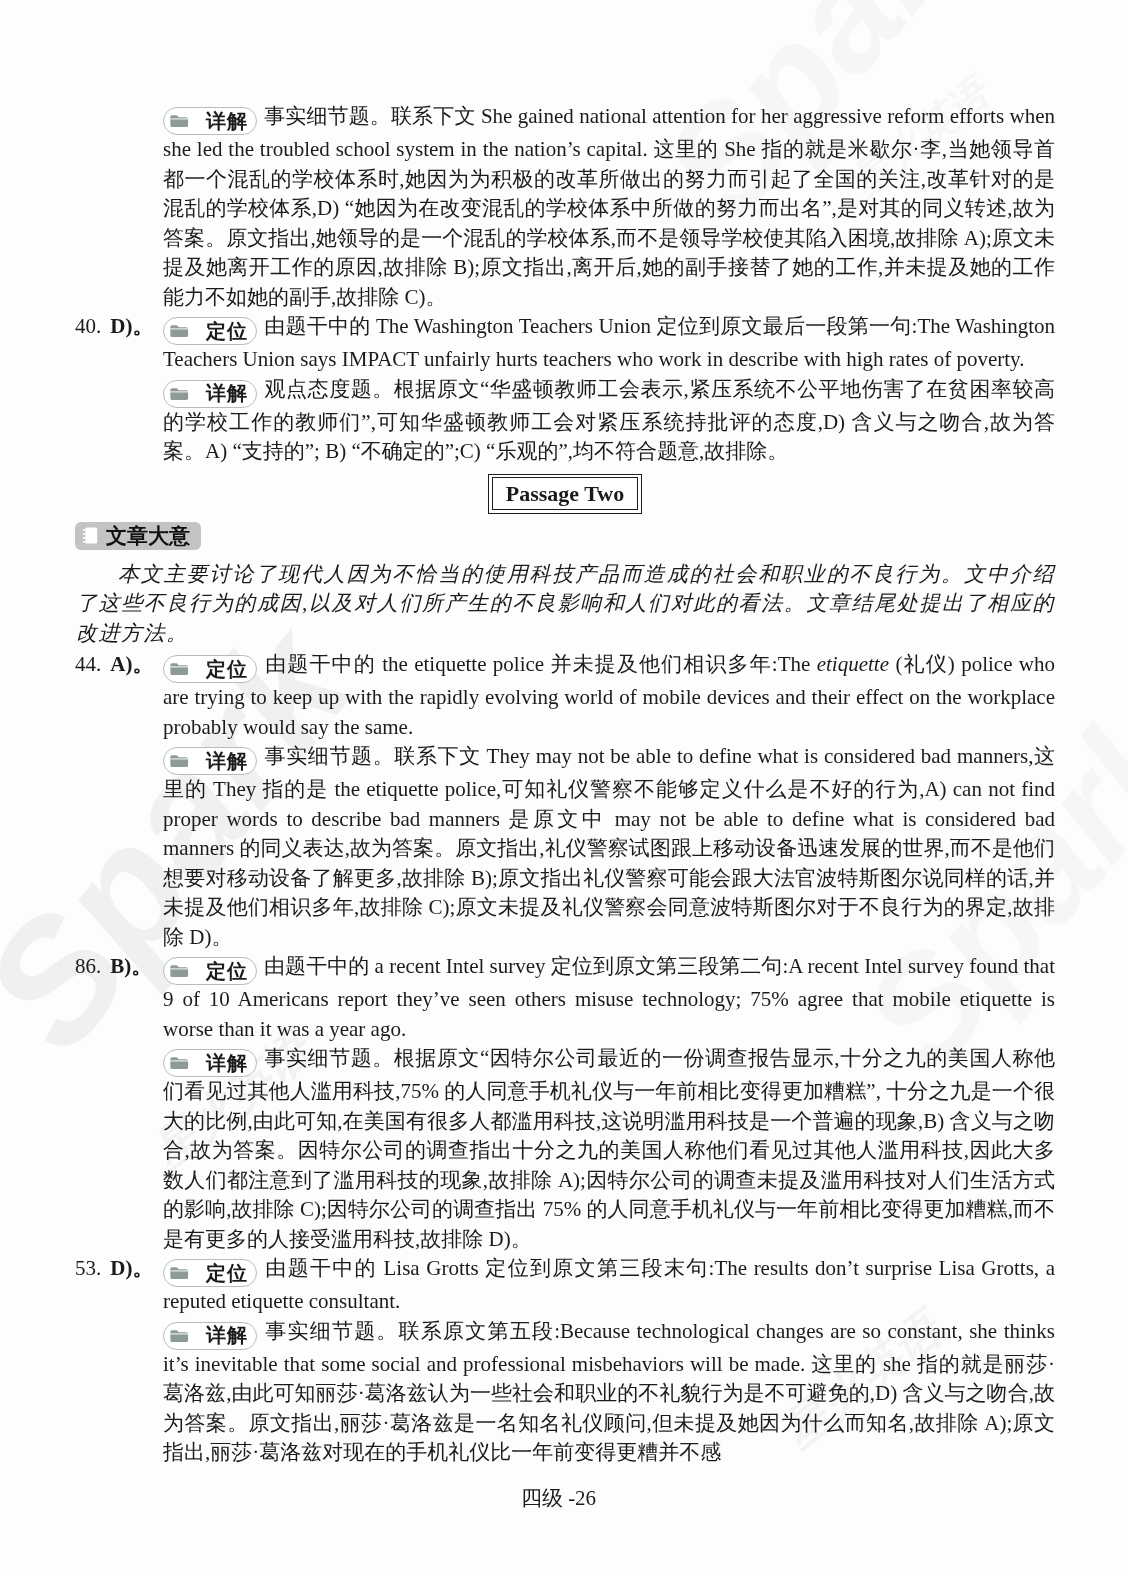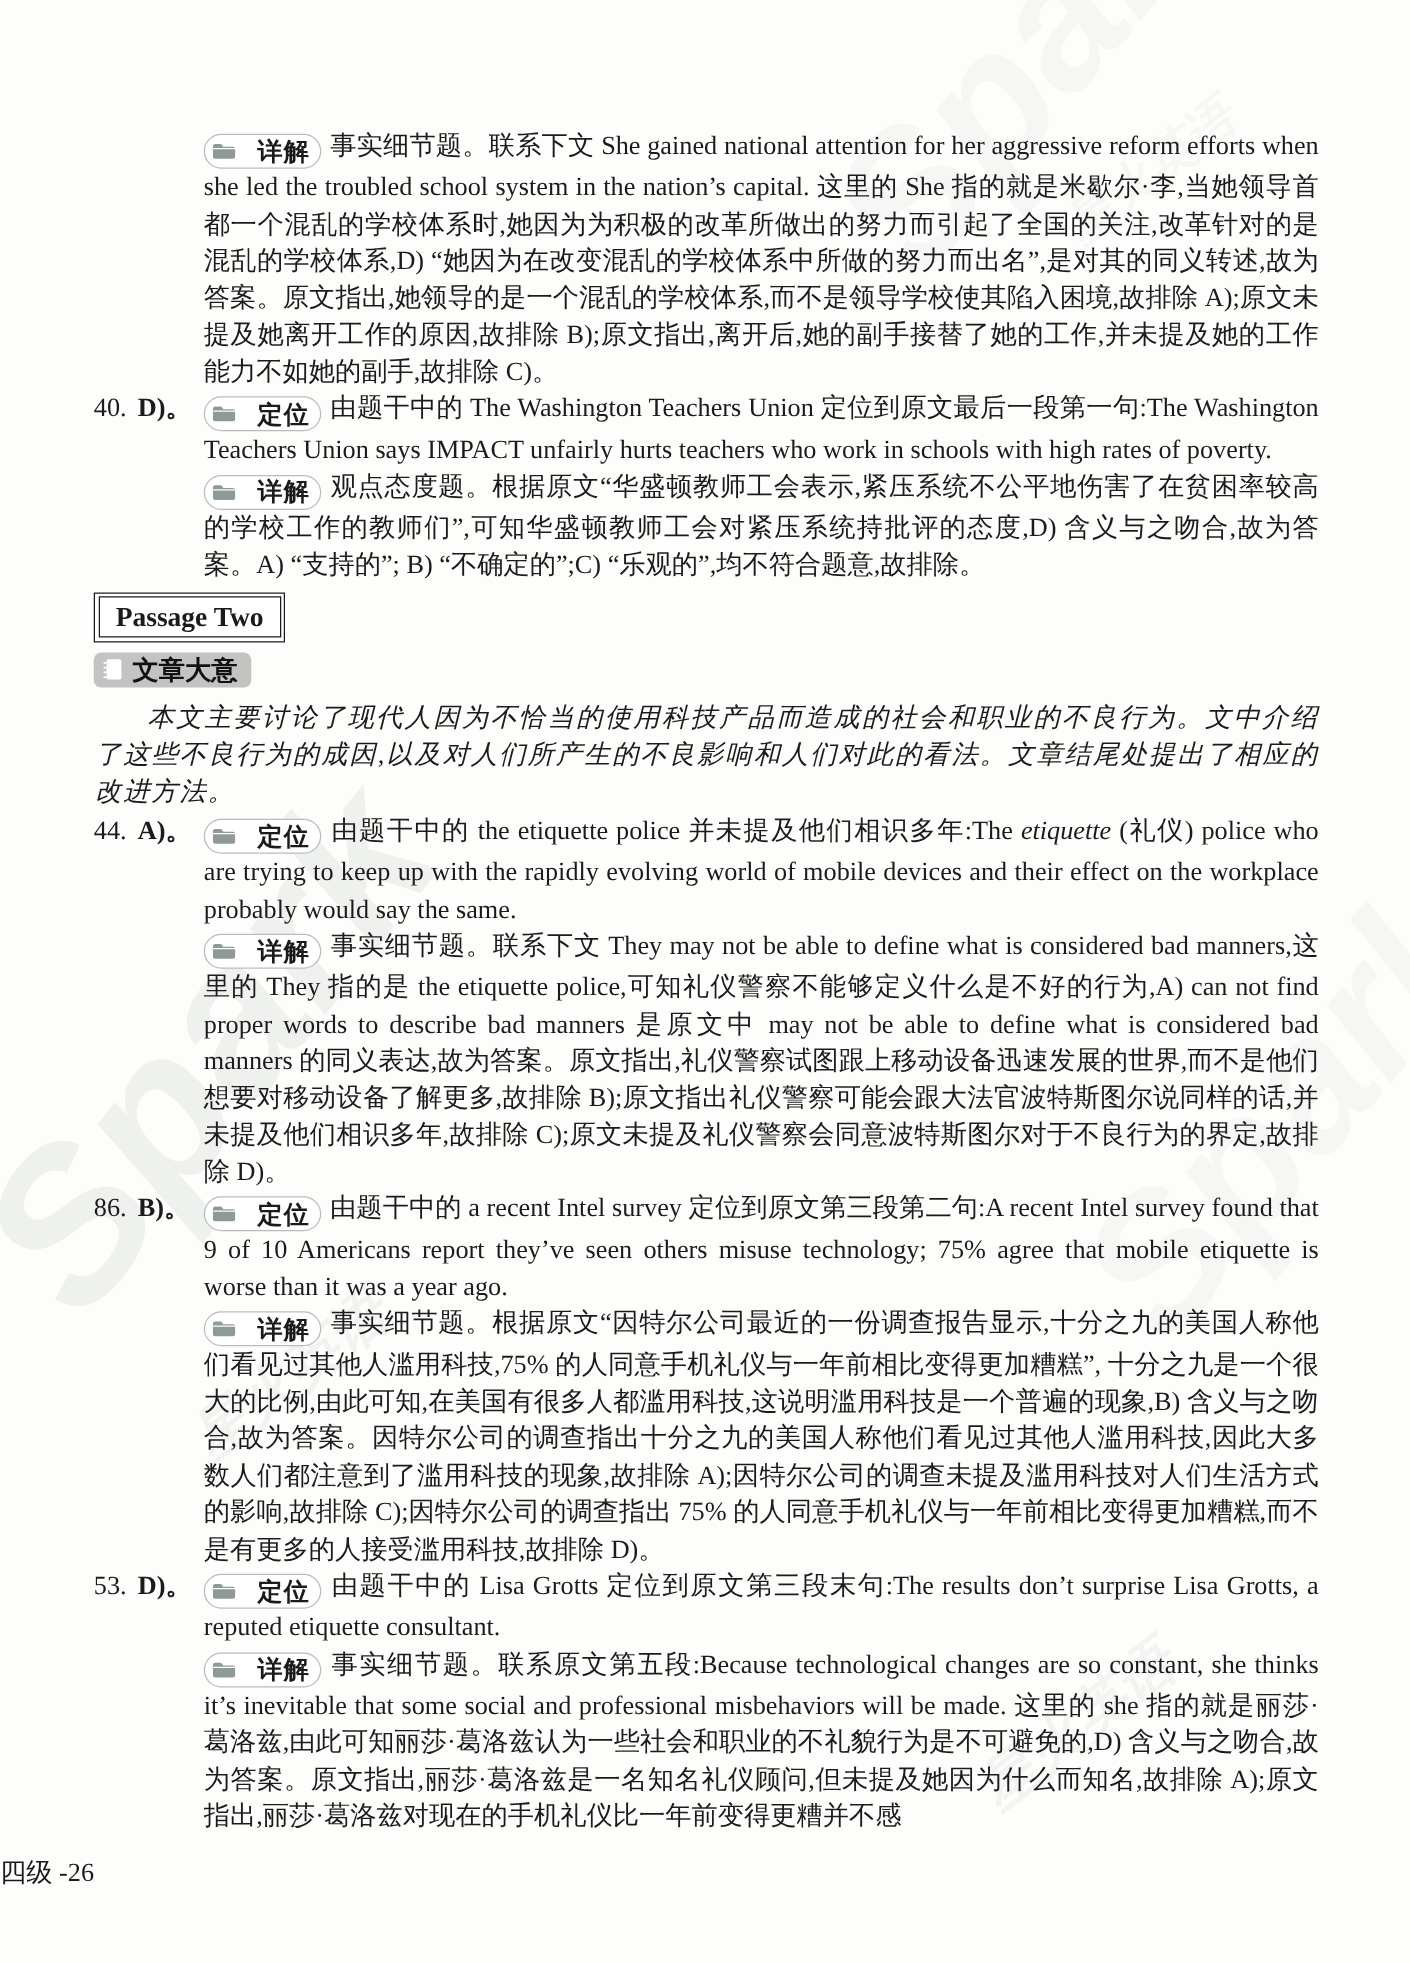--- a/index.html
+++ b/index.html
@@ -26,35 +26,35 @@
   
   .pill{
     display:inline-flex;align-items:center;gap:17px;
     border:1.5px solid #b7beba;border-radius:14px;
     padding:0 8px 0 5px;height:26px;vertical-align:-6px;
     text-indent:0;line-height:normal;background:#fff;margin-right:7px;
   }
   .pill b{font-size:20px;font-weight:bold;letter-spacing:1px;}
   .fic{width:20px;height:16px;flex:0 0 auto;}
   
-  .passage-wrap{text-align:left;margin:7px 0 8px;text-indent:0;}
+  .passage-wrap{text-align:center;margin:7px 0 8px;text-indent:0;}
   .pbox{display:inline-block;border:1.5px solid #1c1c1c;padding:2.5px;background:#fff;}
   .pbox-inner{border:1.5px solid #1c1c1c;padding:2px 13px;font-weight:bold;font-size:22px;line-height:27px;}
   
   .section{margin:8px 0 6px;text-indent:0;}
   .sbadge{
     display:inline-flex;align-items:center;gap:6px;
     background:#c2c4c1;border-radius:6px;padding:2px 11px 2px 6px;
     font-weight:bold;font-size:21px;line-height:24px;color:#111;
   }
   .sic{width:19px;height:19px;flex:0 0 auto;}
   
   .summary{margin:4px 0 2px 1px;text-indent:2em;font-style:italic;letter-spacing:1.5px;}
   .it{font-style:italic;}
-  .footer{position:absolute;left:0;right:11px;bottom:58px;font-size:21px;z-index:1;}
+  .footer{position:absolute;left:0;right:11px;bottom:58px;text-align:center;font-size:21px;z-index:1;}
 </style>
 </head>
 <body>
 
 <div id="wm">
     <div class="wm" style="left: -70px; top: 740px; font-size: 170px; opacity: 0.16; transform: rotate(-52deg);">Spark</div>
     <div class="wm" style="left: 140px; top: 1070px; font-size: 46px; opacity: 0.13; transform: rotate(-38deg);">星火英语</div>
     <div class="wm" style="left: 620px; top: -50px; font-size: 150px; opacity: 0.07; transform: rotate(-50deg);">Spark</div>
     <div class="wm" style="left: 770px; top: 1350px; font-size: 46px; opacity: 0.12; transform: rotate(-38deg);">星火英语</div>
     <div class="wm" style="left: 840px; top: 110px; font-size: 40px; opacity: 0.08; transform: rotate(-38deg);">星火英语</div>
@@ -68,21 +68,21 @@
           <path d="M1.5 6.2 h19.5" stroke="#fdfdfb" stroke-width="1.1"></path>
         </svg>
         <b>详解</b>
       </span><span>事实细节题。联系下文 She gained national attention for her aggressive reform efforts when she led the troubled school system in the nation’s capital. 这里的 She 指的就是米歇尔·李,当她领导首都一个混乱的学校体系时,她因为为积极的改革所做出的努力而引起了全国的关注,改革针对的是混乱的学校体系,D) “她因为在改变混乱的学校体系中所做的努力而出名”,是对其的同义转述,故为答案。原文指出,她领导的是一个混乱的学校体系,而不是领导学校使其陷入困境,故排除 A);原文未提及她离开工作的原因,故排除 B);原文指出,离开后,她的副手接替了她的工作,并未提及她的工作能力不如她的副手,故排除 C)。</span></p>
     <p class="para qfirst"><span class="qprefix"><span class="qnum">40.</span><span class="qans">D)。</span></span><span class="pill">
         <svg class="fic" viewBox="0 0 22 17">
           <path d="M1.5 4.2 C1.5 3 2.3 2.2 3.5 2.2 h5.2 l2 2.3 h8.3 c1.2 0 2 .8 2 2 v6.6 c0 1.2-.8 2-2 2 H3.5 c-1.2 0-2-.8-2-2 Z" fill="#8d9a96"></path>
           <path d="M1.5 6.2 h19.5" stroke="#fdfdfb" stroke-width="1.1"></path>
         </svg>
         <b>定位</b>
-      </span><span>由题干中的 The Washington Teachers Union 定位到原文最后一段第一句:The Washington Teachers Union says IMPACT unfairly hurts teachers who work in schools with high rates of poverty.</span></p>
+      </span><span>由题干中的 The Washington Teachers Union 定位到原文最后一段第一句:The Washington Teachers Union says IMPACT unfairly hurts teachers who work in describe with high rates of poverty.</span></p>
     <p class="para"><span class="pill">
         <svg class="fic" viewBox="0 0 22 17">
           <path d="M1.5 4.2 C1.5 3 2.3 2.2 3.5 2.2 h5.2 l2 2.3 h8.3 c1.2 0 2 .8 2 2 v6.6 c0 1.2-.8 2-2 2 H3.5 c-1.2 0-2-.8-2-2 Z" fill="#8d9a96"></path>
           <path d="M1.5 6.2 h19.5" stroke="#fdfdfb" stroke-width="1.1"></path>
         </svg>
         <b>详解</b>
       </span><span>观点态度题。根据原文“华盛顿教师工会表示,紧压系统不公平地伤害了在贫困率较高的学校工作的教师们”,可知华盛顿教师工会对紧压系统持批评的态度,D) 含义与之吻合,故为答案。A) “支持的”; B) “不确定的”;C) “乐观的”,均不符合题意,故排除。</span></p>
     <div class="passage-wrap"><div class="pbox"><div class="pbox-inner">Passage Two</div></div></div>
     <div class="section"><span class="sbadge">
         <svg class="sic" viewBox="0 0 19 20">

